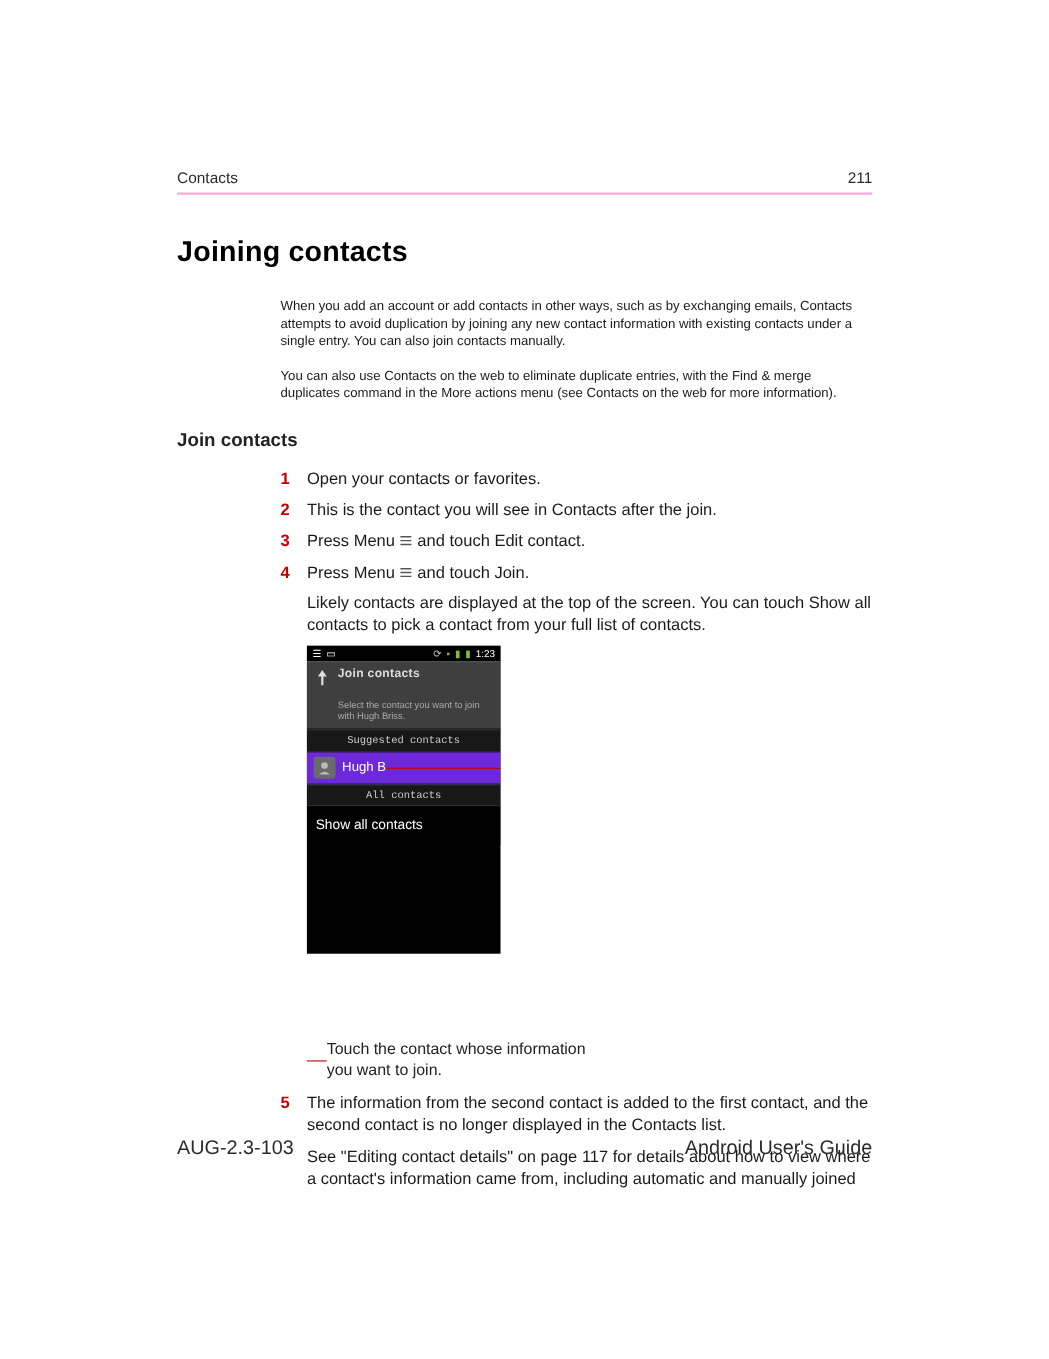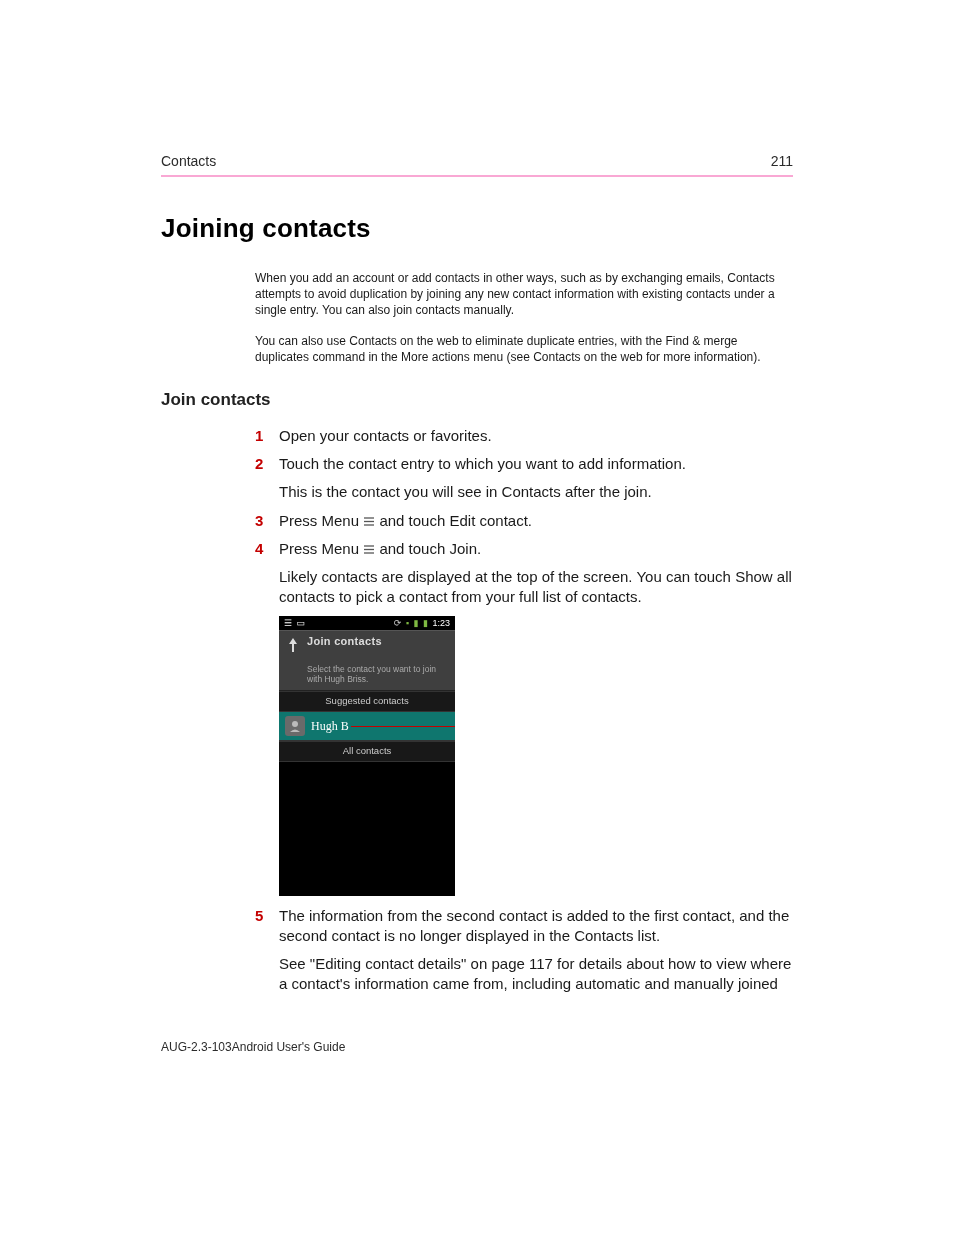--- a/index.html
+++ b/index.html
@@ -114,28 +114,28 @@
   .title-band .jt{font-size:11px;color:#ddd;font-weight:bold; letter-spacing:0.3px;}
   .title-band .js{font-size:8.5px;color:#aaa;line-height:1.15;margin-top:17px;}
   .sect-hdr{
     background:#181818;
     color:#ccc;
     font-size:9.5px;
     text-align:center;
     padding:3px 0;
     border-top:1px solid #333;
     border-bottom:1px solid #333;
+    font-family:Liberation Mono, monospace;
   }
   .contact-row{
     display:flex;
     align-items:center;
     padding:4px 6px;
-    background:#0f766e;
+    background:#6d28d9;
     border-bottom:1px solid #333;
-    font-family:Liberation Serif, serif;
   }
   .avatar{
     width:20px;height:20px;background:#6a6a6a;border-radius:3px;margin-right:6px;
     display:flex;align-items:center;justify-content:center;
   }
   .avatar svg{width:14px;height:14px}
   .contact-row .nm{font-size:12px;color:#fff}
   .show-all{
     padding:9px 8px;
     font-size:12.5px;
@@ -156,21 +156,22 @@
     color:#222;
     margin-left:0;
     max-width:260px;
     line-height:1.3;
   }
   .ftr{
     position:absolute;
     left:161px;right:161px;
     bottom:180px;
     display:flex;
-    font-size:12px;
+    justify-content:space-between;
+    font-size:18px;
     color:#2b2b2b;
   }
   .red-connector{
     position:absolute;
     border-top:1.2px solid #c40000;
   }
 </style>
 </head>
 <body>
 
@@ -190,21 +191,20 @@
 
 <h2>Join contacts</h2>
 
 <ol class="steps">
   <li>
     <span class="num">1</span>
     <span>Open your contacts or favorites.</span>
   </li>
   <li>
     <span class="num">2</span>
-    <span>Touch the contact entry to which you want to add information.</span>
     <span class="sub">This is the contact you will see in Contacts after the join.</span>
   </li>
   <li>
     <span class="num">3</span>
     <span>
       <span>Press </span><span class="bold">Menu</span>
       <span class="menu-icon"><svg viewBox="0 0 12 11">
             <line x1="1" y1="2" x2="11" y2="2" stroke="#555" stroke-width="1.3"></line>
             <line x1="1" y1="5.5" x2="11" y2="5.5" stroke="#555" stroke-width="1.3"></line>
             <line x1="1" y1="9" x2="11" y2="9" stroke="#555" stroke-width="1.3"></line>
@@ -254,20 +254,25 @@
           <div class="avatar">
             <svg viewBox="0 0 14 14">
                 <circle cx="7" cy="5" r="3" fill="#bbb"></circle>
                 <path d="M2 13 Q7 8 12 13" fill="#bbb"></path>
               </svg>
           </div>
           <span class="nm">Hugh B</span>
           <div class="red-connector" style="left:72px;right:-18px;top:50%"></div>
         </div>
         <div class="sect-hdr">All contacts</div>
+        <div class="show-all">Show all contacts</div>
+      </div>
+      <div class="callout-line">
+        <div class="cline"></div>
+        <div class="ctext">Touch the contact whose information you want to join.</div>
       </div>
     </div>
   </li>
   <li style="margin-top:10px">
     <span class="num">5</span>
     <span class="sub">The information from the second contact is added to the first contact, and the second contact is no longer displayed in the Contacts list.</span>
     <span class="sub">See "Editing contact details" on page 117 for details about how to view where a contact's information came from, including automatic and manually joined</span>
   </li>
 </ol>
 

